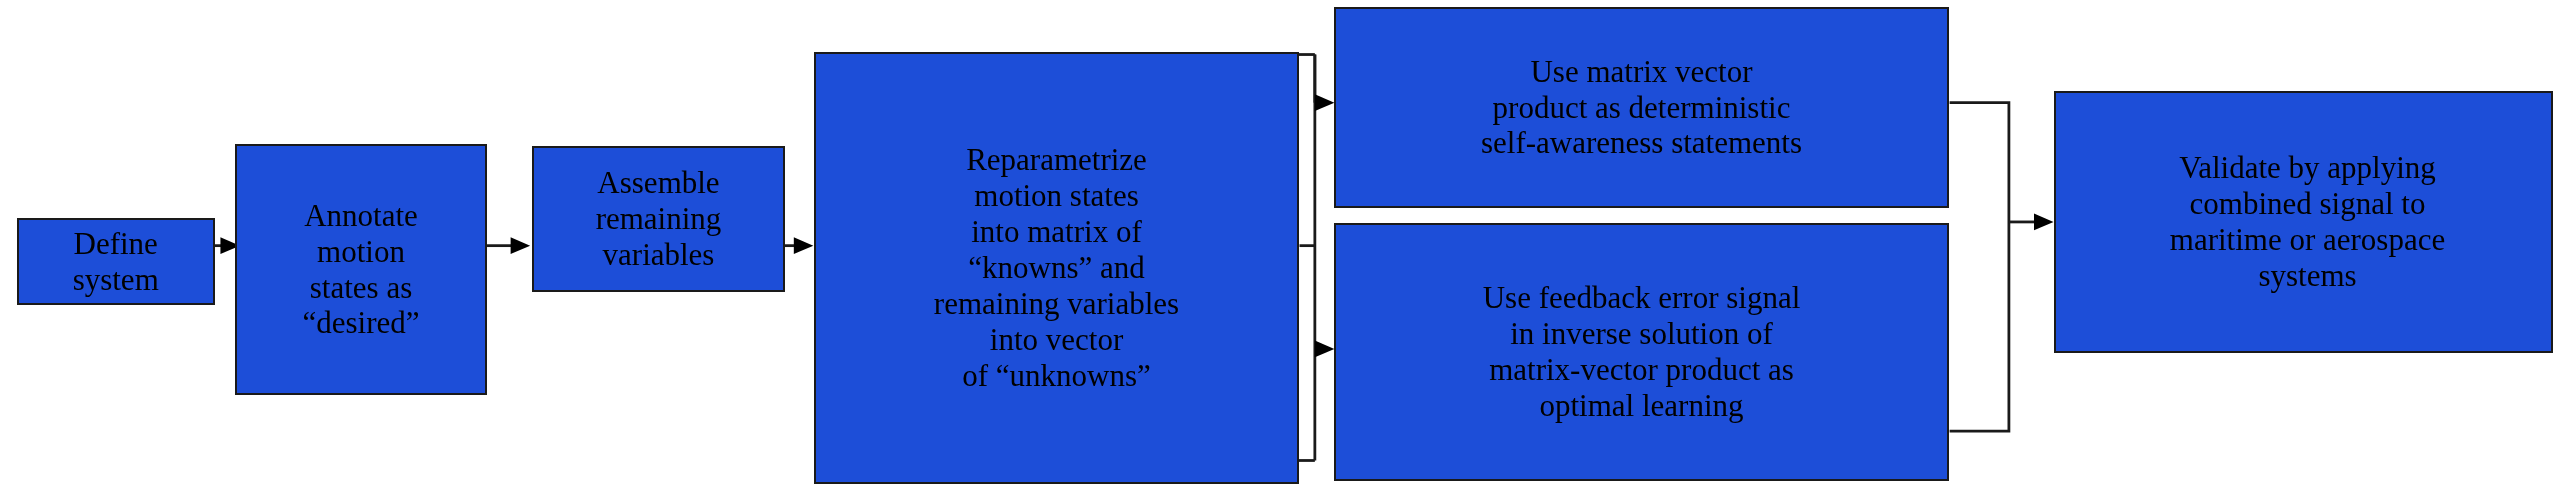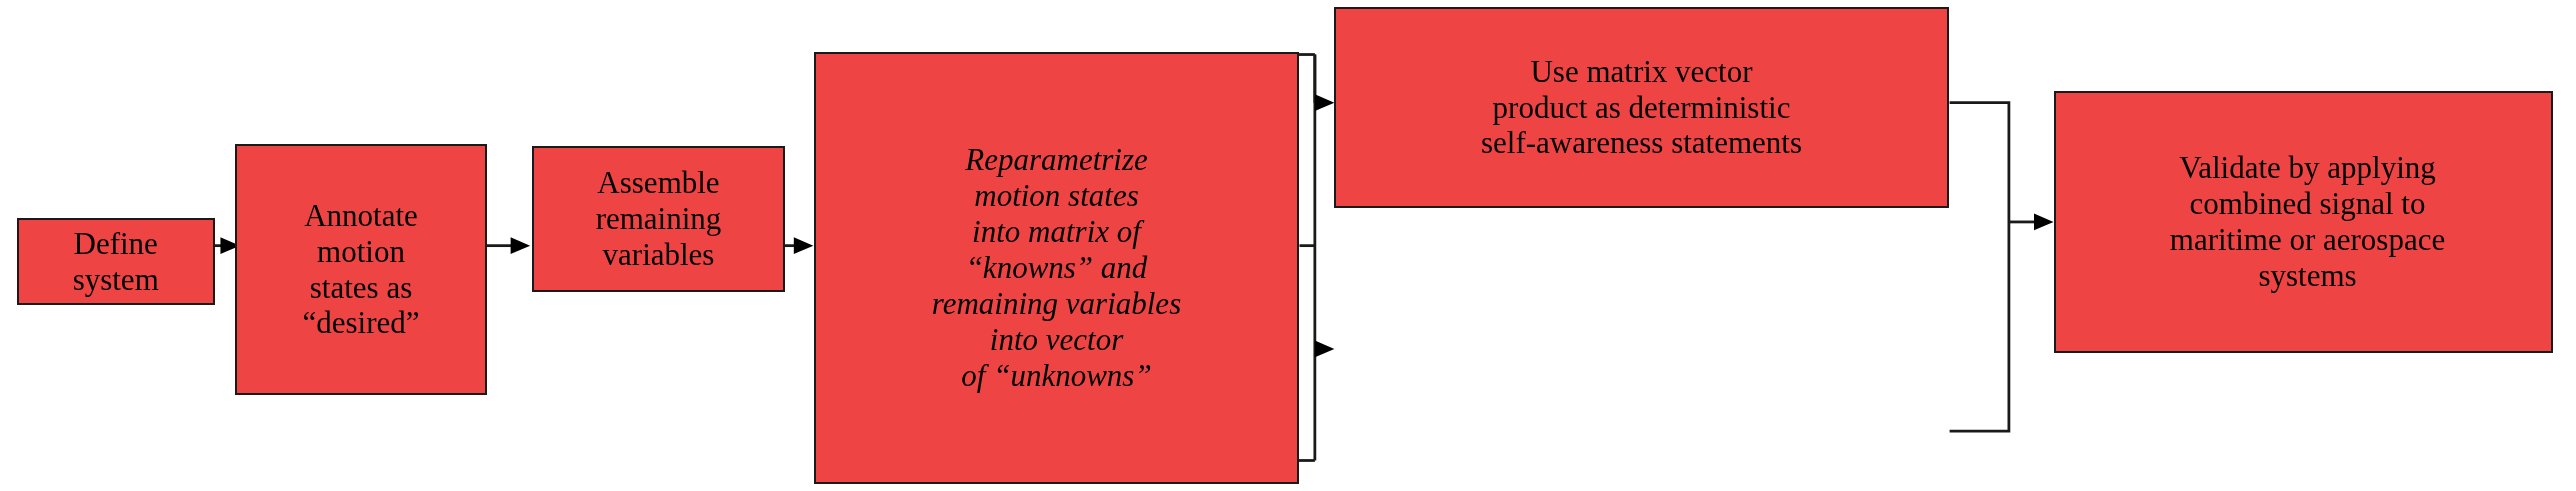--- a/index.html
+++ b/index.html
@@ -13,40 +13,40 @@
     width: 2576px;
     height: 492px;
     background: #ffffff;
     overflow: hidden;
     font-family: "Liberation Serif", "DejaVu Serif", serif;
   }
   .node {
     position: absolute;
     box-sizing: border-box;
     border: 2.1px solid #1a1a1a;
-    background: #ef4444;
+    background: #1d4ed8;
     display: flex;
     align-items: center;
     justify-content: center;
     text-align: center;
     color: #000000;
     line-height: 1.16;
     z-index: 2;
   }
   .node .label {
     display: block;
     width: 100%;
     padding: 0 7px;
     white-space: pre-line;
   }
   
   #node-define-system      { left: 16.7px;   top: 202px; width: 198px;  height: 87px; font-size: 31px; margin-top: 16px; }
   #node-annotate-states    { left: 235px;  top: 144px; width: 252px;  height: 251px; font-size: 31px; justify-content: center; }
   #node-assemble-variables { left: 532px;  top: 146px; width: 253px;  height: 146px; font-size: 31px; }
-  #node-reparametrize      { left: 814px; top: 52px;  width: 485px;  height: 432px; font-size: 31px; font-style: italic; }
+  #node-reparametrize      { left: 814px; top: 52px;  width: 485px;  height: 432px; font-size: 31px; }
   #node-matrix-vector      { left: 1334px; top: 7px;  width: 615px;  height: 201px; font-size: 31px; }
   #node-feedback-error     { left: 1334px; top: 223px; width: 615px;  height: 258px; font-size: 31px; }
   #node-validate           { left: 2054px; top: 91px; width: 499px;  height: 262px; font-size: 31px; padding-left: 8px; }
 
   #connectors {
     position: absolute;
     left: 0;
     top: 0;
     width: 2576px;
     height: 492px;
@@ -140,20 +140,26 @@
 into vector
 of “unknowns”</span>
   </div>
 
   <div class="node" id="node-matrix-vector">
     <span class="label">Use matrix vector
 product as deterministic
 self-awareness statements</span>
   </div>
 
+  <div class="node" id="node-feedback-error">
+    <span class="label">Use feedback error signal
+in inverse solution of
+matrix-vector product as
+optimal learning</span>
+  </div>
 
   <div class="node" id="node-validate">
     <span class="label">Validate by applying
 combined signal to
 maritime or aerospace
 systems</span>
   </div>
 
 </div>
 

